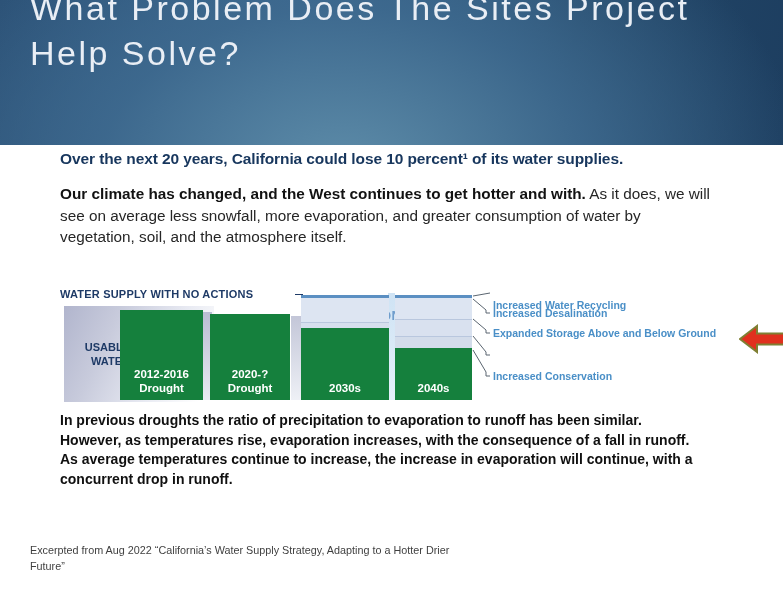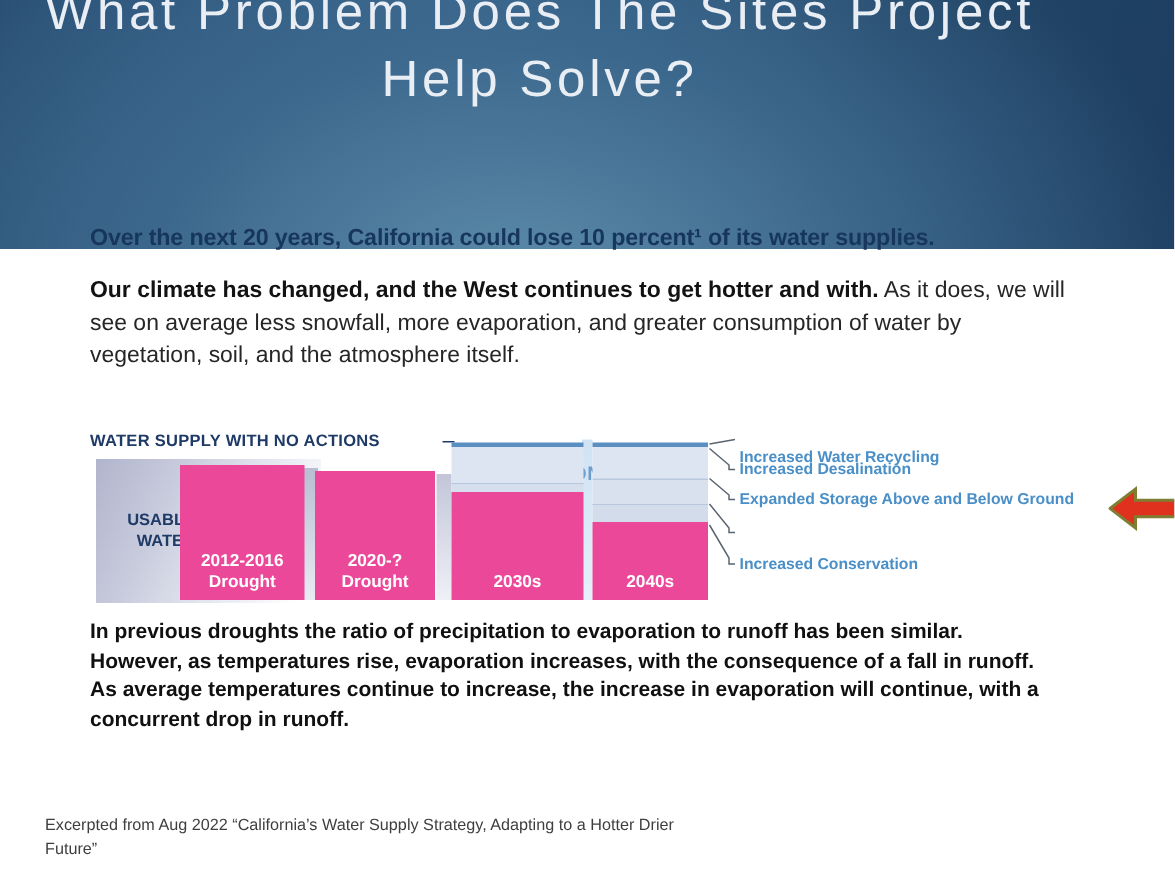--- a/index.html
+++ b/index.html
@@ -2,25 +2,24 @@
 <html><head>
 <meta charset="utf-8">
 <style>
   html,body{margin:0;padding:0;background:#ffffff;}
   .slide{
     position:relative; width:783px; height:590px; overflow:hidden;
     background:#ffffff; font-family:"Liberation Sans", sans-serif;
   }
   
   .banner{
-    position:absolute; left:0; top:0; width:783px; height:166px;
+    position:absolute; left:0; top:0; width:783px; height:145px;
     background:
       radial-gradient(ellipse 640px 430px at 44% 118%, rgba(96,143,171,.95) 0%, rgba(63,107,144,.85) 38%, rgba(40,74,108,0) 72%),
       linear-gradient(100deg, #2a4f74 0%, #346089 38%, #234768 72%, #1d3e60 100%);
-    text-align: center;
   }
   .banner h1{
     position:absolute; left:30px; top:-14px; margin:0;
     font-size:34px; line-height:45px; font-weight:400; letter-spacing:2.5px;
     color:#e9eef5; white-space:pre-line;
   }
   
   .headline{
     position:absolute; left:60px; top:150px; width:700px; margin:0;
     font-size:15.5px; font-weight:bold; letter-spacing:-0.1px; color:#17365d;
@@ -57,21 +56,21 @@
   .noact-label{
     position:absolute; left:60px; top:26px; width:233px; 
     font-size:11px; font-weight:bold; letter-spacing:.2px; color:#1e3a66;
   }
   .noact-dash{position:absolute; left:295px; top:32px; width:8px; border-top:1.5px solid #1e3a66;}
   .usable-label{
     position:absolute; left:58px; top:78px; width:72px; text-align:right;
     font-size:11px; font-weight:bold; line-height:14px; color:#1e3a66; white-space:pre-line;
   }
   .bar{position:absolute; bottom:7px; display:flex; flex-direction:column; justify-content:flex-end;}
-  .bar .dark{position:relative; background:#ec4899;}
+  .bar .dark{position:relative; background:#15803d;}
   .bar .label{
     position:absolute; left:0; right:0; bottom:5px; text-align:center;
     font-size:11.5px; line-height:13.5px; font-weight:bold; color:#ffffff; white-space:pre-line;
   }
   .adapt{display:flex; flex-direction:column;}
   .strip{height:3px; background:#5b8fc2;}
   .band1{flex:1; background:#dde5f2; border-bottom:1px solid #b9c7de;}
   .band2{height:16px; background:#d9e1ef; border-bottom:1px solid #b9c7de;}
   .band3{height:11px; background:#d3dcea;}
   .band2-sm{height:5px; background:#d6dfed;}

